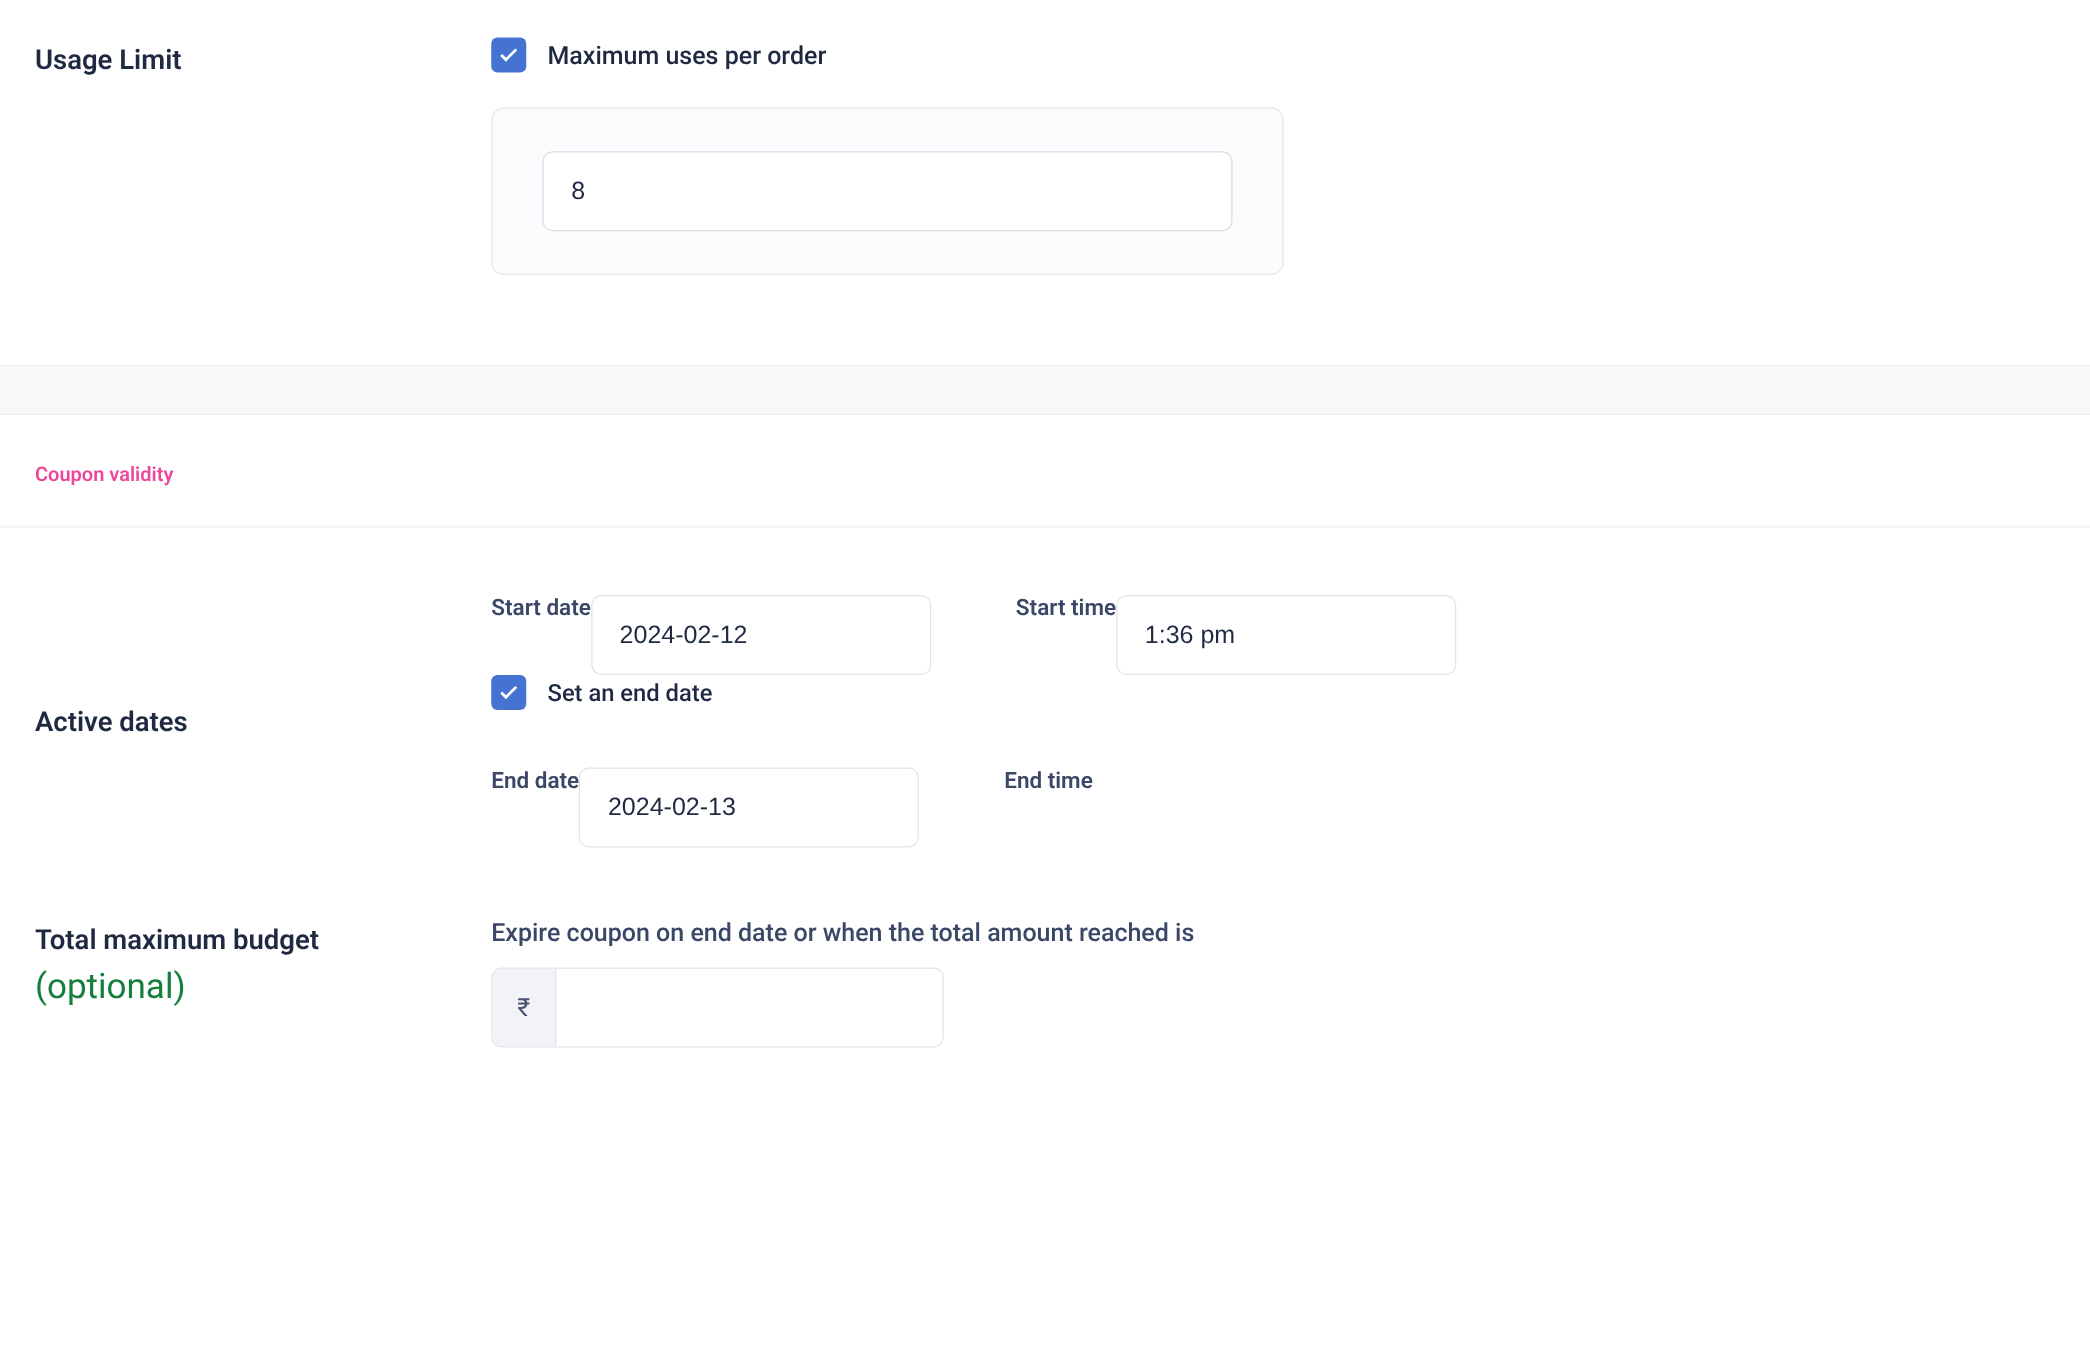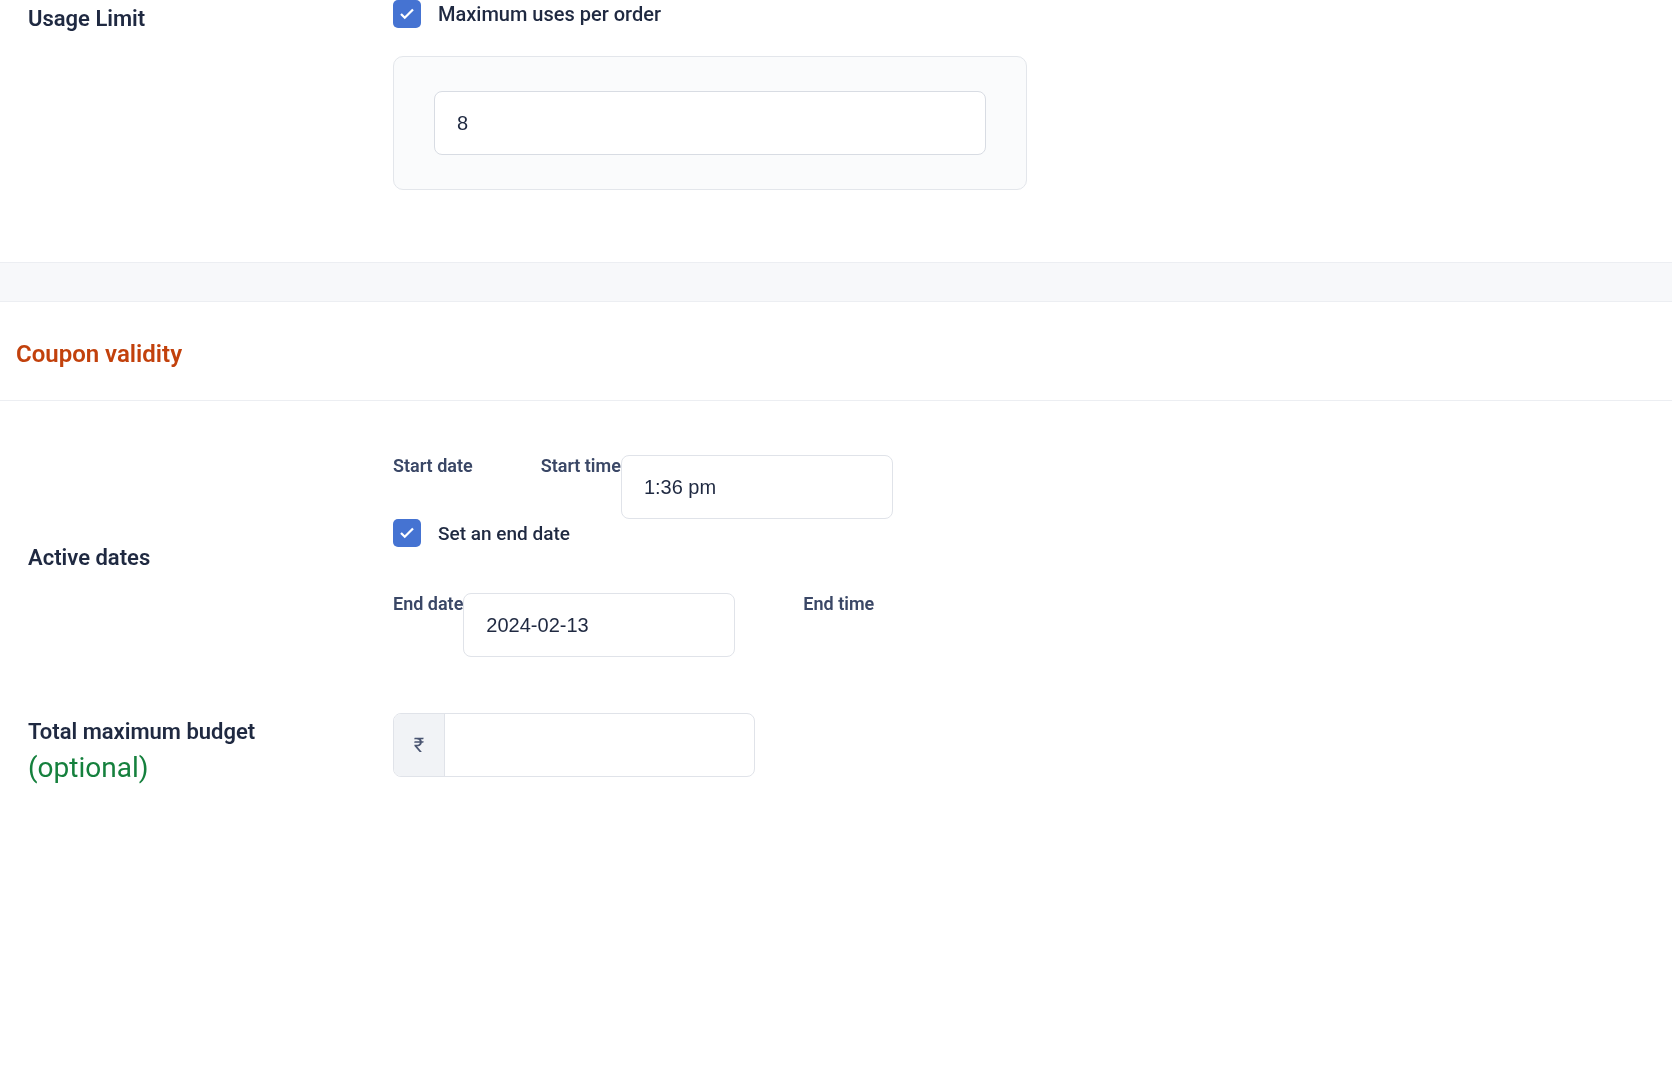--- a/index.html
+++ b/index.html
@@ -97,24 +97,24 @@
       outline: none;
     }
     .separator-band {
       height: 40px;
       background: #f7f8fa;
       border-top: 1px solid #eceef2;
       border-bottom: 1px solid #eceef2;
       margin-top: 72px;
     }
     .section-heading {
-      font-size: 24px;
+      font-size: 16px;
       font-weight: 600;
-      color: #c2410c;
-      padding: 38px 28px 32px 16px;
+      color: #ec4899;
+      padding: 38px 28px 32px 28px;
       border-bottom: 1px solid #eceef2;
     }
     .dates-grid {
       display: flex;
       gap: 68px;
     }
     .dates-col {
       display: flex;
       flex-direction: row;
     }
@@ -170,21 +170,21 @@
     .budget-desc {
       font-size: 20px;
       font-weight: 500;
       color: #3a4766;
       margin-bottom: 16px;
     }
   </style>
 </head>
 <body>
 
-<div class="section" style="">
+<div class="section" style="padding-top: 30px;">
   <div class="row">
     <div class="label-col">
       <div class="section-label">Usage Limit</div>
     </div>
     <div class="content-col">
       <div class="checkbox-row">
         <div class="checkbox">
           <svg viewBox="0 0 24 24">
               <polyline points="4 12 9 17 20 6"></polyline>
             </svg>
@@ -204,20 +204,24 @@
 
 <div class="section">
   <div class="row mt-row">
     <div class="label-col">
       <div class="section-label">Active dates</div>
     </div>
     <div class="content-col">
       <div class="dates-grid">
         <div class="dates-col">
           <span class="field-label">Start date</span>
+          <div class="input-with-icon">
+            <input class="value" value="2024-02-12" style="">
+
+          </div>
         </div>
         <div class="dates-col">
           <span class="field-label">Start time</span>
           <div class="input-with-icon">
             <input class="value" value="1:36 pm" style="">
 
           </div>
         </div>
       </div>
 
@@ -244,19 +248,20 @@
       </div>
     </div>
   </div>
 
   <div class="row" style="margin-top: 56px; align-items:flex-start; padding-bottom: 20px;">
     <div class="label-col">
       <div class="section-label">Total maximum budget</div>
       <div class="section-label-sub">(optional)</div>
     </div>
     <div class="content-col">
+      <div class="budget-desc">Expire coupon on end date or when the total amount reached is</div>
       <div class="currency-input">
         <div class="currency-box">₹</div>
         <input type="text" value="" style="">
       </div>
     </div>
   </div>
 </div>
 
 </body></html>

